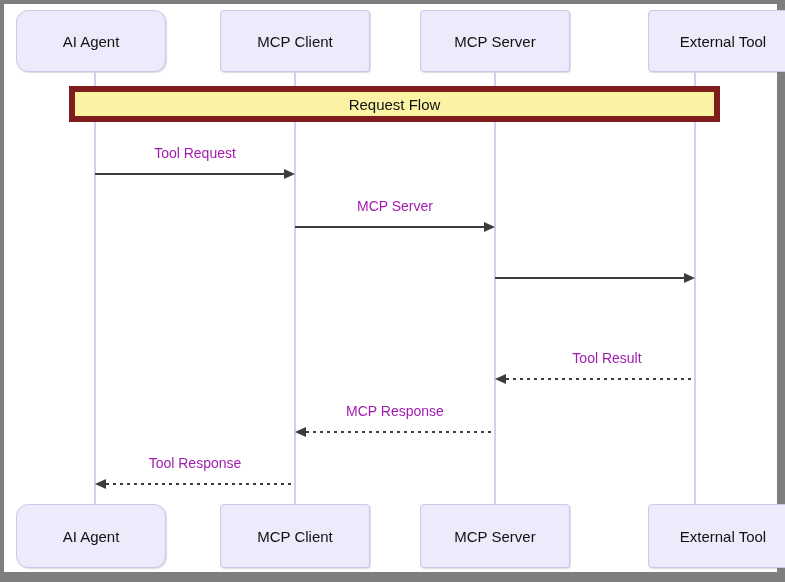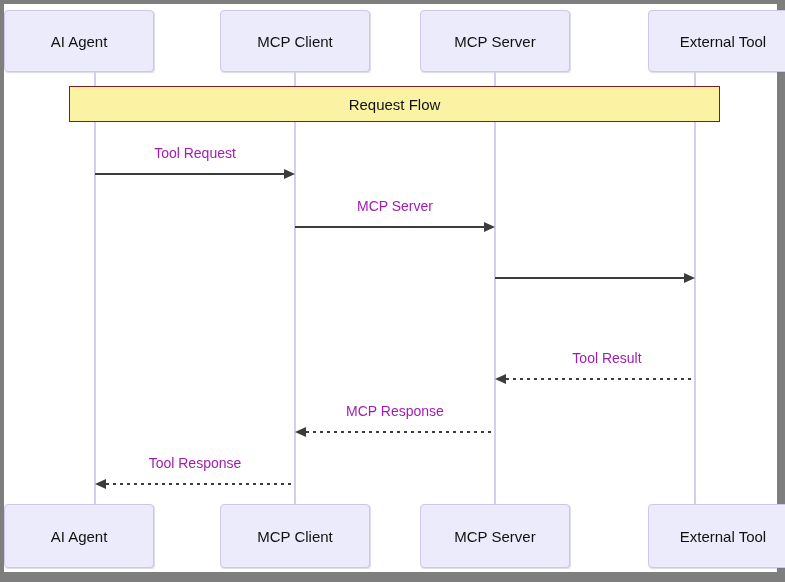--- a/index.html
+++ b/index.html
@@ -24,36 +24,36 @@
     background:#ebebfb;
     border:1px solid #cfc6e8;
     border-radius:4px;
     box-sizing:border-box;
     display:flex;align-items:center;justify-content:center;
     font-size:15px;color:#111111;
     box-shadow:1px 1px 1px rgba(110,110,150,0.25);
   }
   .actor-top{top:6px;height:62px;}
   .actor-bottom{top:500px;height:64px;}
-  .col1{left:0;} .col2{left:216px;} .col3{left:416px;} .col4{left:616px;margin-left:28px;}
+  .col1{left:12px;border-radius:12px;} .col2{left:216px;} .col3{left:416px;} .col4{left:616px;margin-left:28px;}
 
   
   .lifeline{
     position:absolute;
     top:68px;height:432px;width:2px;
     background:#d5cdee;
   }
   .life1{left:90px;} .life2{left:290px;} .life3{left:490px;} .life4{left:690px;}
 
   
   .section-bar{
     position:absolute;
     left:65px;width:651px;height:36px;
     background:#fbf3a3;
-    border:1px solid #7f1d1d;
+    border:6px solid #7f1d1d;
     box-sizing:border-box;
     display:flex;align-items:center;justify-content:center;
     font-size:15px;color:#111111;
     z-index:3;
   }
   .sec1{top:82px;} .sec2{top:284px;}
 
   
   .msg-label{
     position:absolute;

